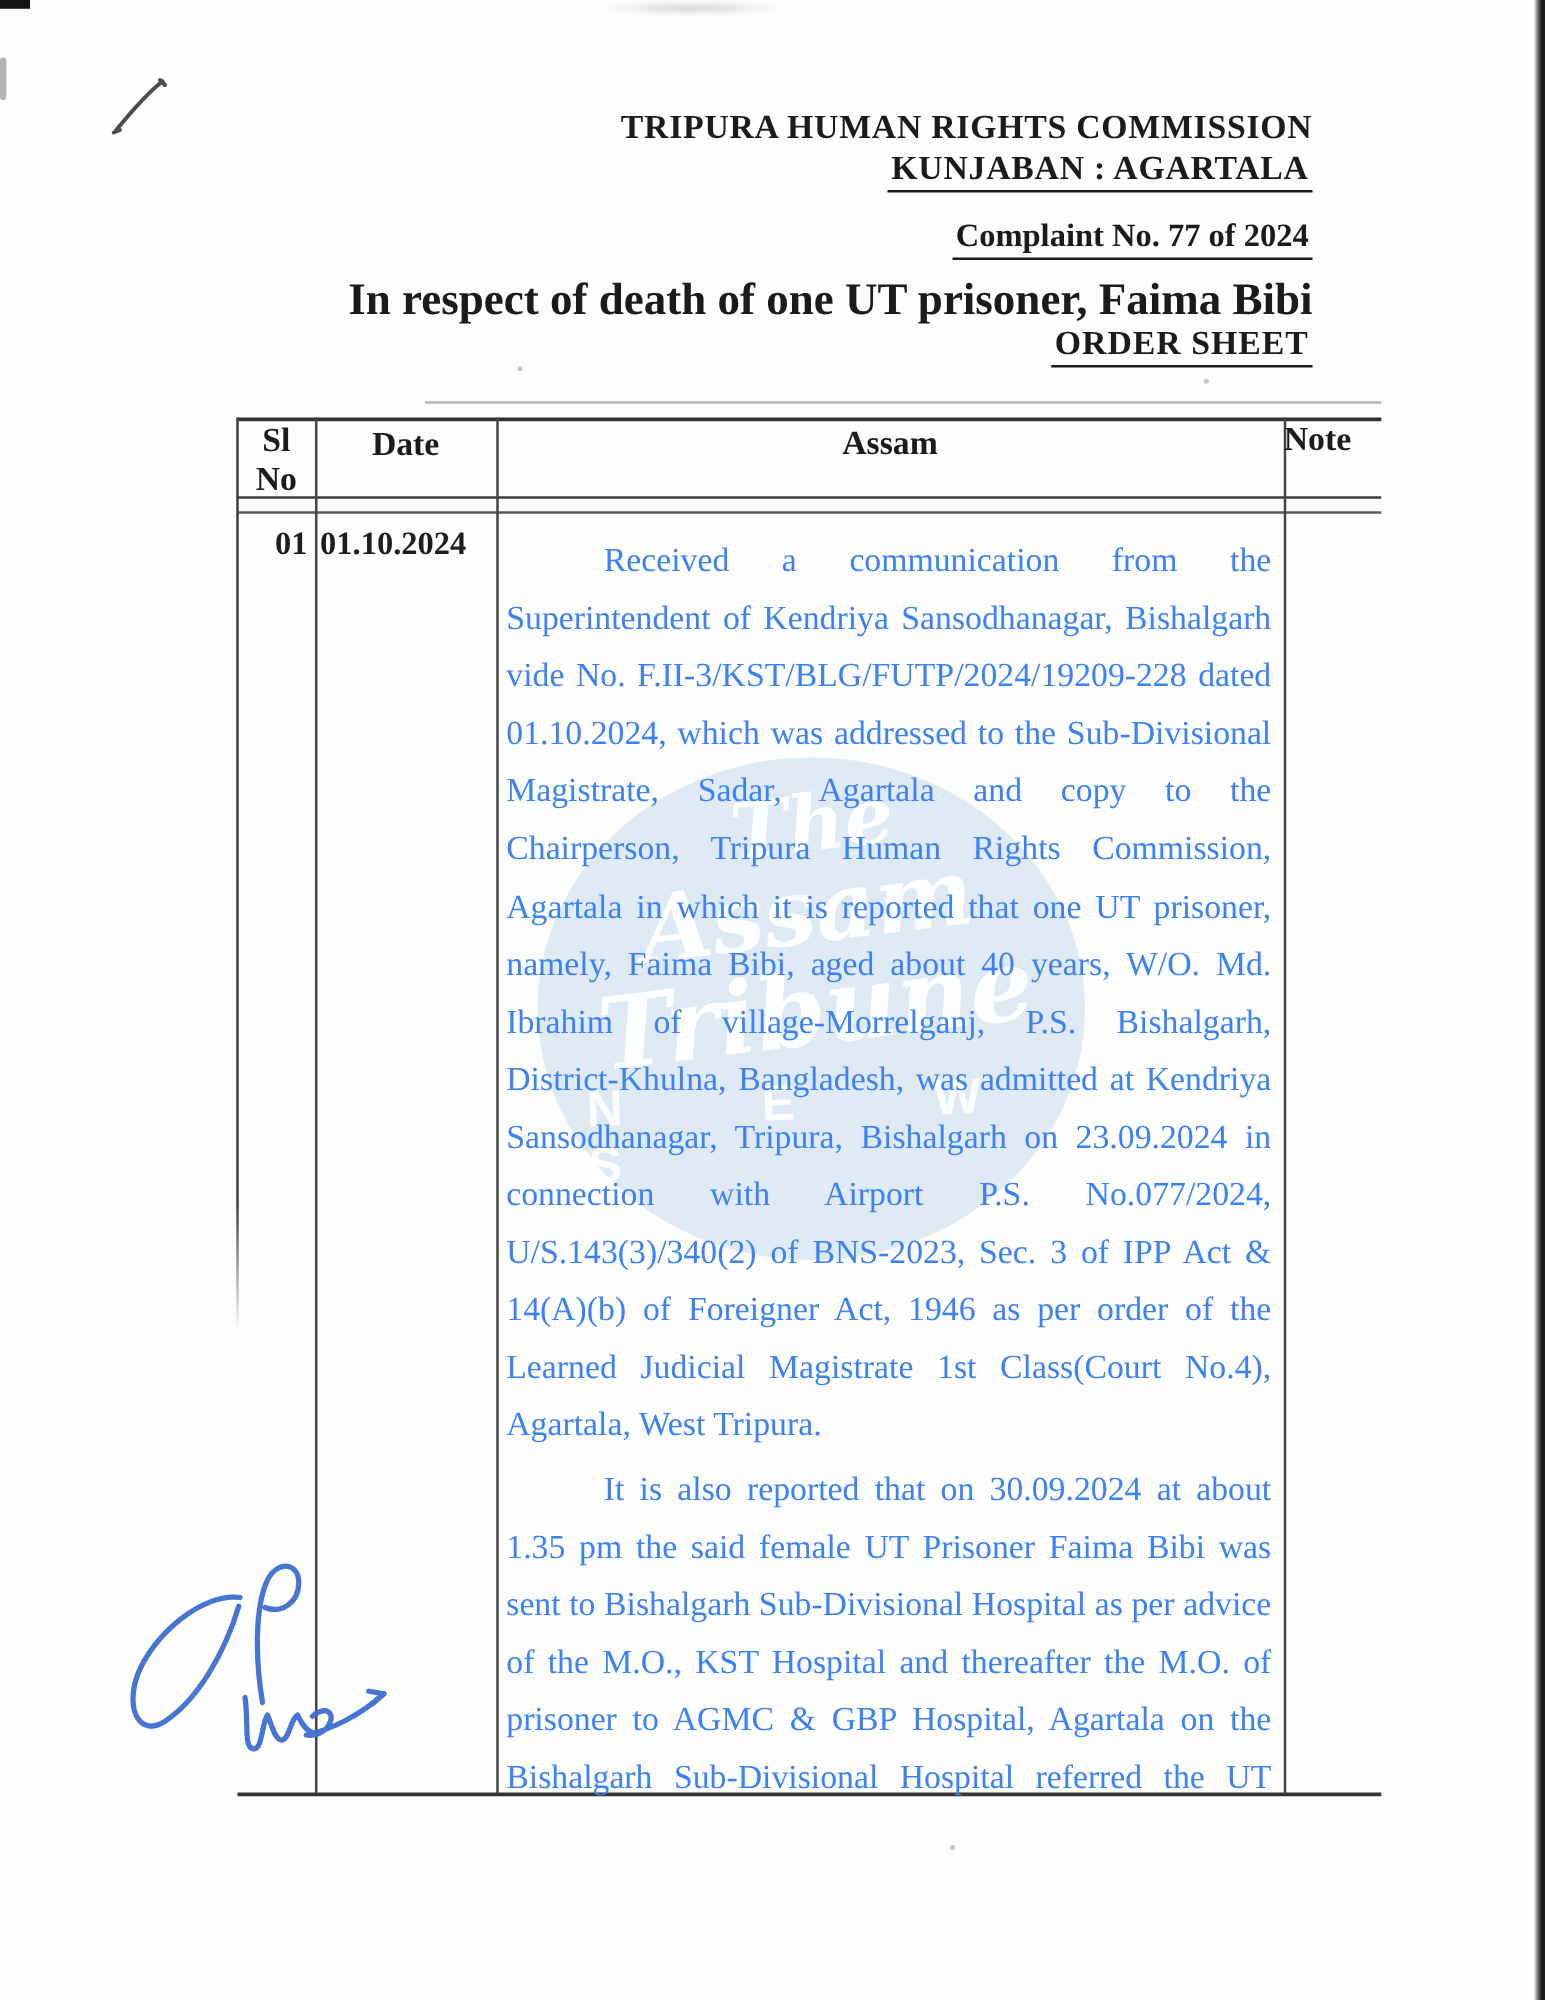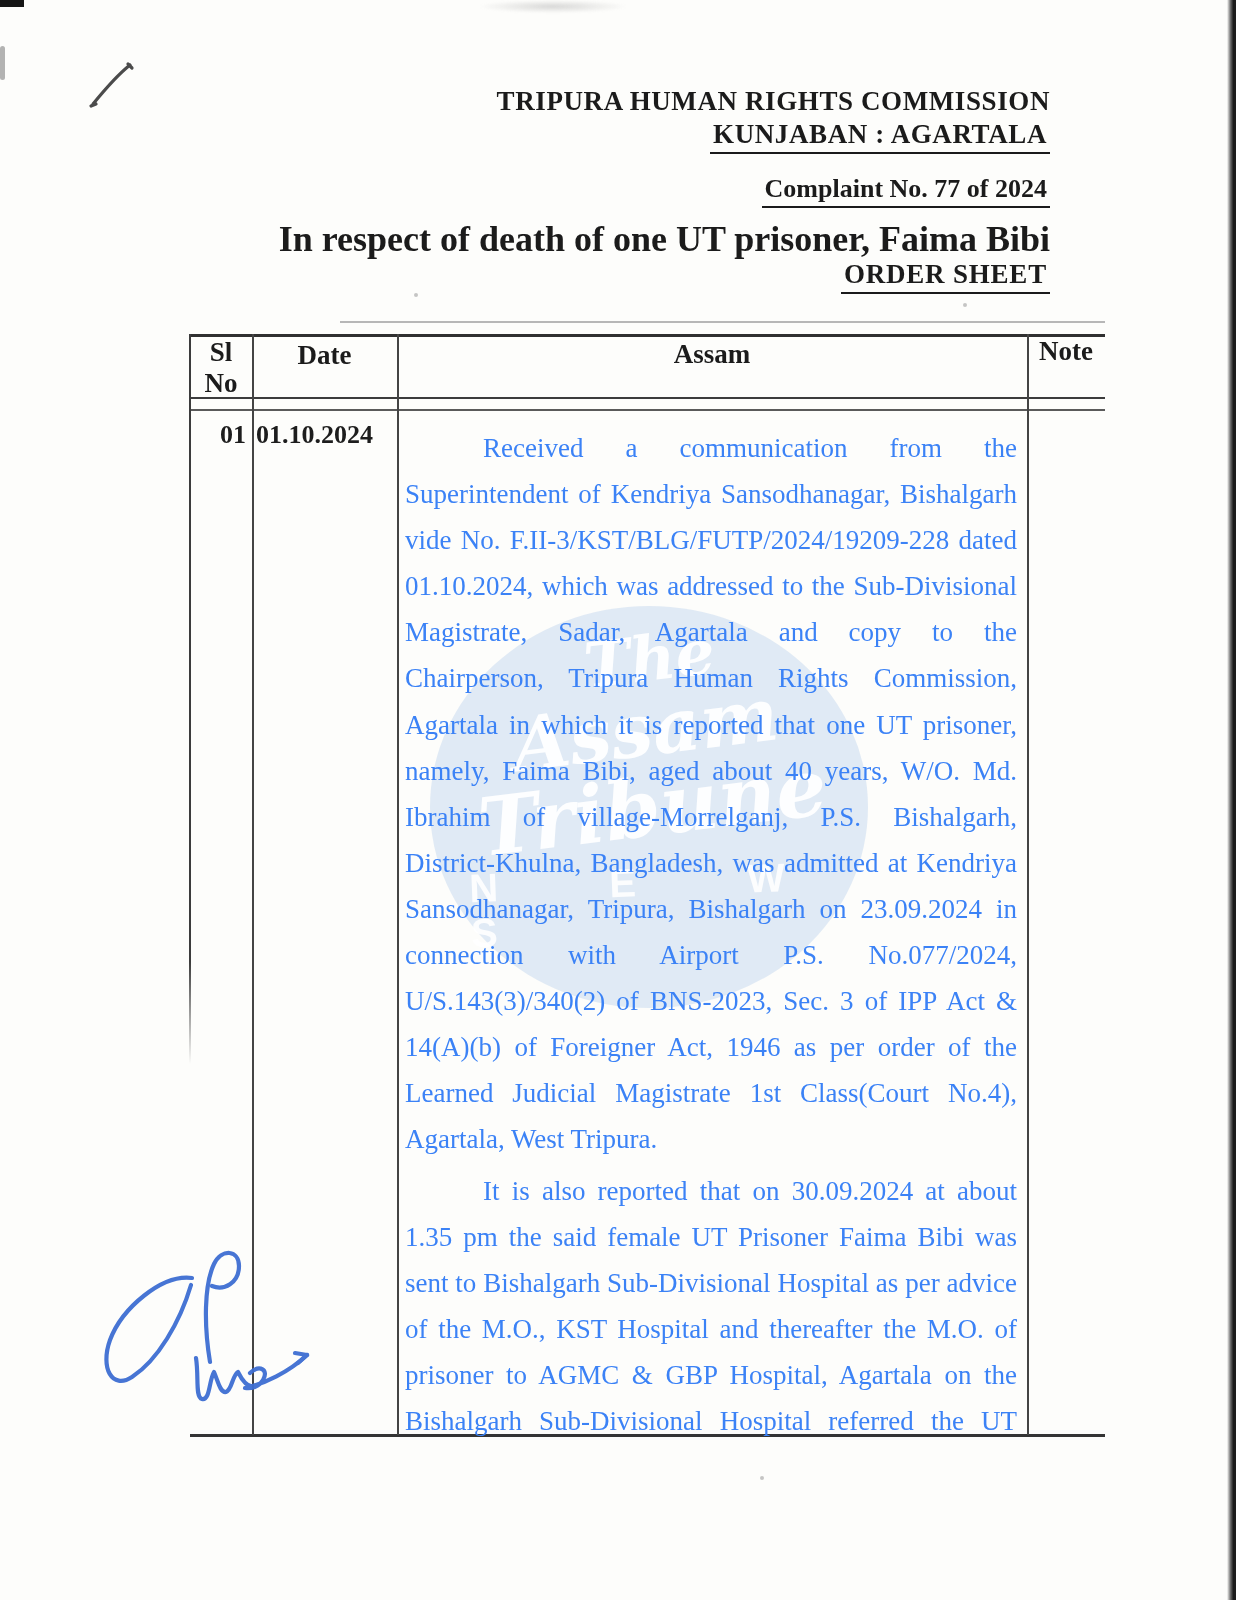--- a/index.html
+++ b/index.html
@@ -52,21 +52,21 @@
     background:linear-gradient(to bottom,#3c3c3c 86%,rgba(60,60,60,0));}
   .v-d1{left:252px;top:334px;height:1101px;}
   .v-d2{left:397px;top:334px;height:1101px;}
   .v-d3{left:1027px;top:334px;height:1101px;}
 
   
   .thead{font-weight:bold;font-size:27px;color:#1b1b1b;}
   .th-sl{left:190px;top:337px;width:62px;text-align:center;line-height:31px;border-radius:10px;}
   .th-date{left:252px;top:340px;width:145px;text-align:center;}
   .th-order{left:397px;top:339px;width:630px;text-align:center;}
-  .th-note{left:1027px;top:336px;width:78px;text-align:center;}
+  .th-note{left:1027px;top:336px;width:78px;}
 
   
   .cell-sl{left:190px;top:420px;width:86px;text-align:center;font-weight:bold;font-size:26px;color:#1d1d1d;}
   .cell-date{left:256px;top:420px;width:140px;font-weight:bold;font-size:26px;color:#1d1d1d;}
 
   .order-cell{left:397px;top:412px;width:630px;padding:13px 10px 0 8px;box-sizing:border-box;}
   .oline{height:46.1px;line-height:46.1px;font-size:27px;color:#3b82f6;
     text-align:justify;text-align-last:justify;text-justify:inter-word;white-space:normal;}
   .oline.ind{padding-left:78px;}
   .oline.plain{text-align-last:left;}

